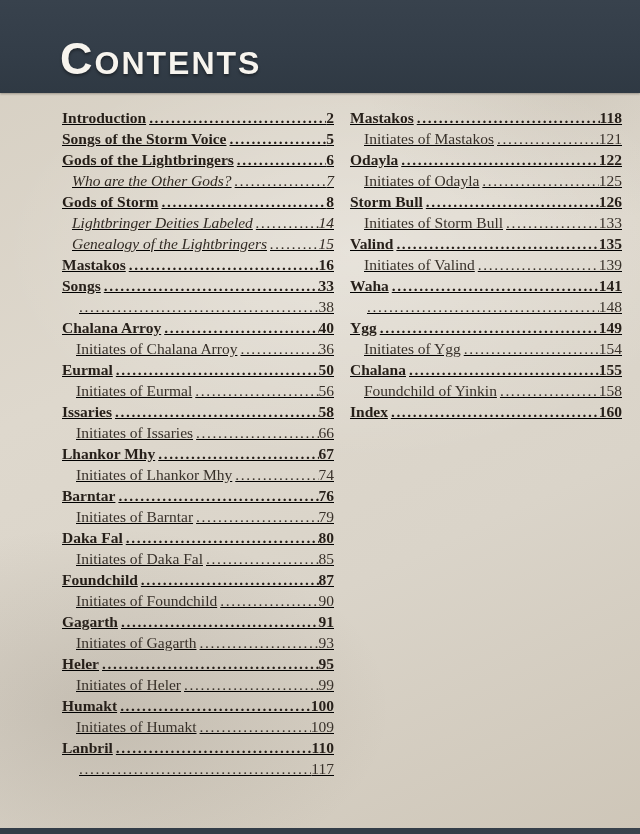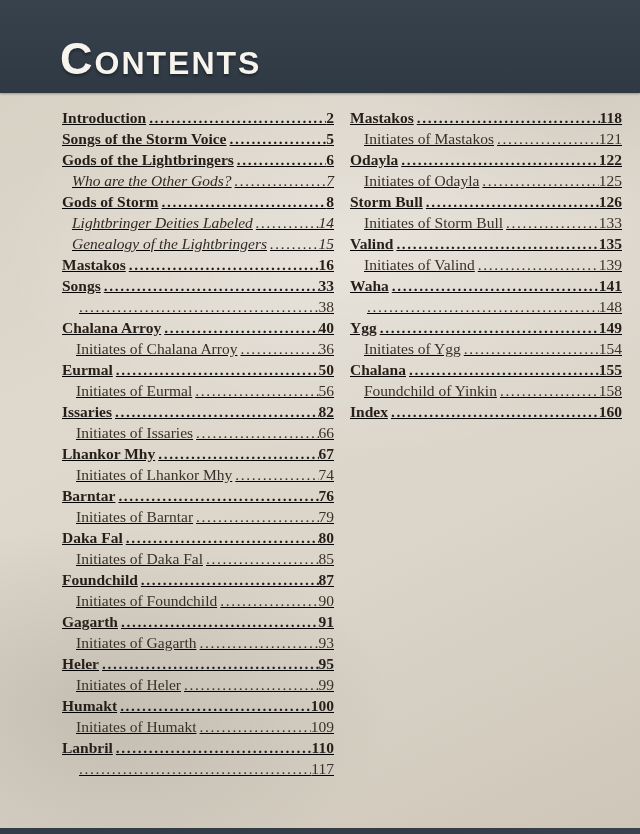--- a/index.html
+++ b/index.html
@@ -164,21 +164,21 @@
           <span class="pagenum">50</span>
         </div>
         <div class="row sub">
           <span class="label">Initiates of Eurmal</span>
           <span class="leader">..........................................................................................</span>
           <span class="pagenum">56</span>
         </div>
         <div class="row main">
           <span class="label">Issaries</span>
           <span class="leader">..........................................................................................</span>
-          <span class="pagenum">82</span>
+          <span class="pagenum">58</span>
         </div>
         <div class="row sub">
           <span class="label">Initiates of Issaries</span>
           <span class="leader">..........................................................................................</span>
           <span class="pagenum">66</span>
         </div>
         <div class="row main">
           <span class="label">Lhankor Mhy</span>
           <span class="leader">..........................................................................................</span>
           <span class="pagenum">67</span>

